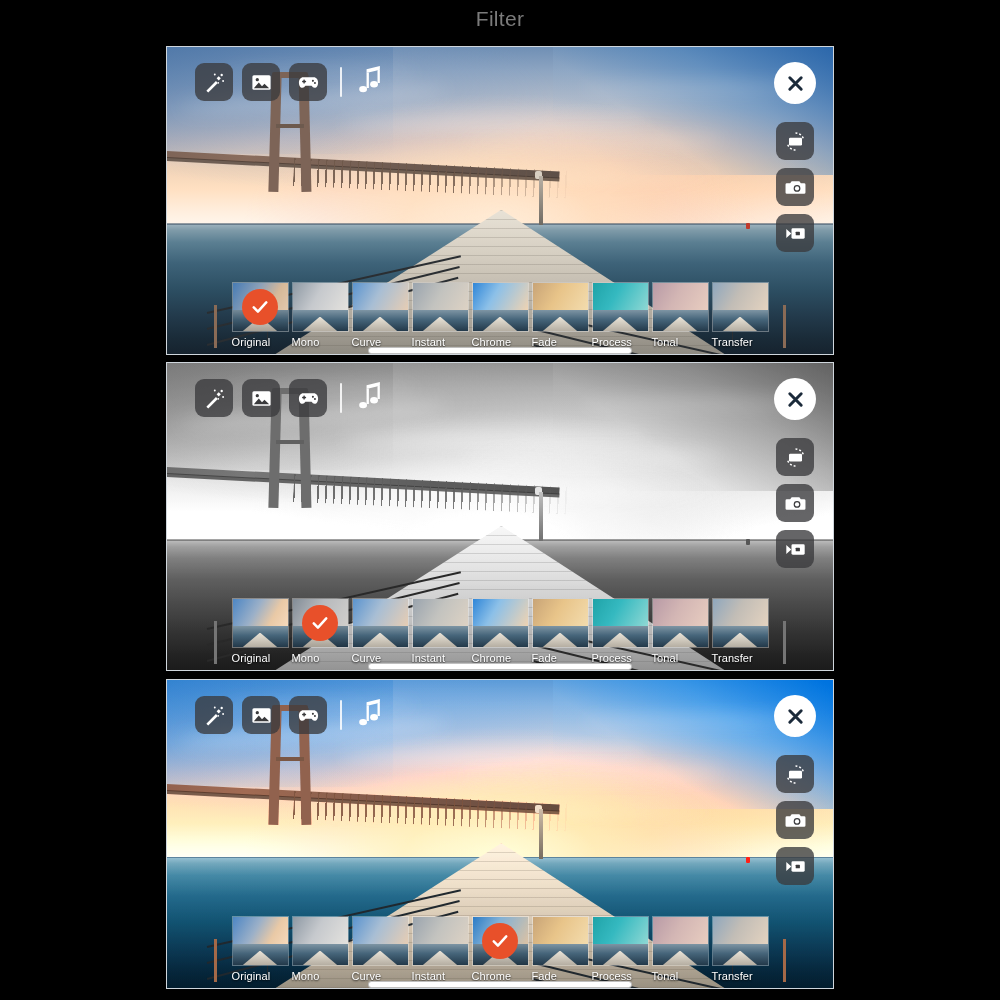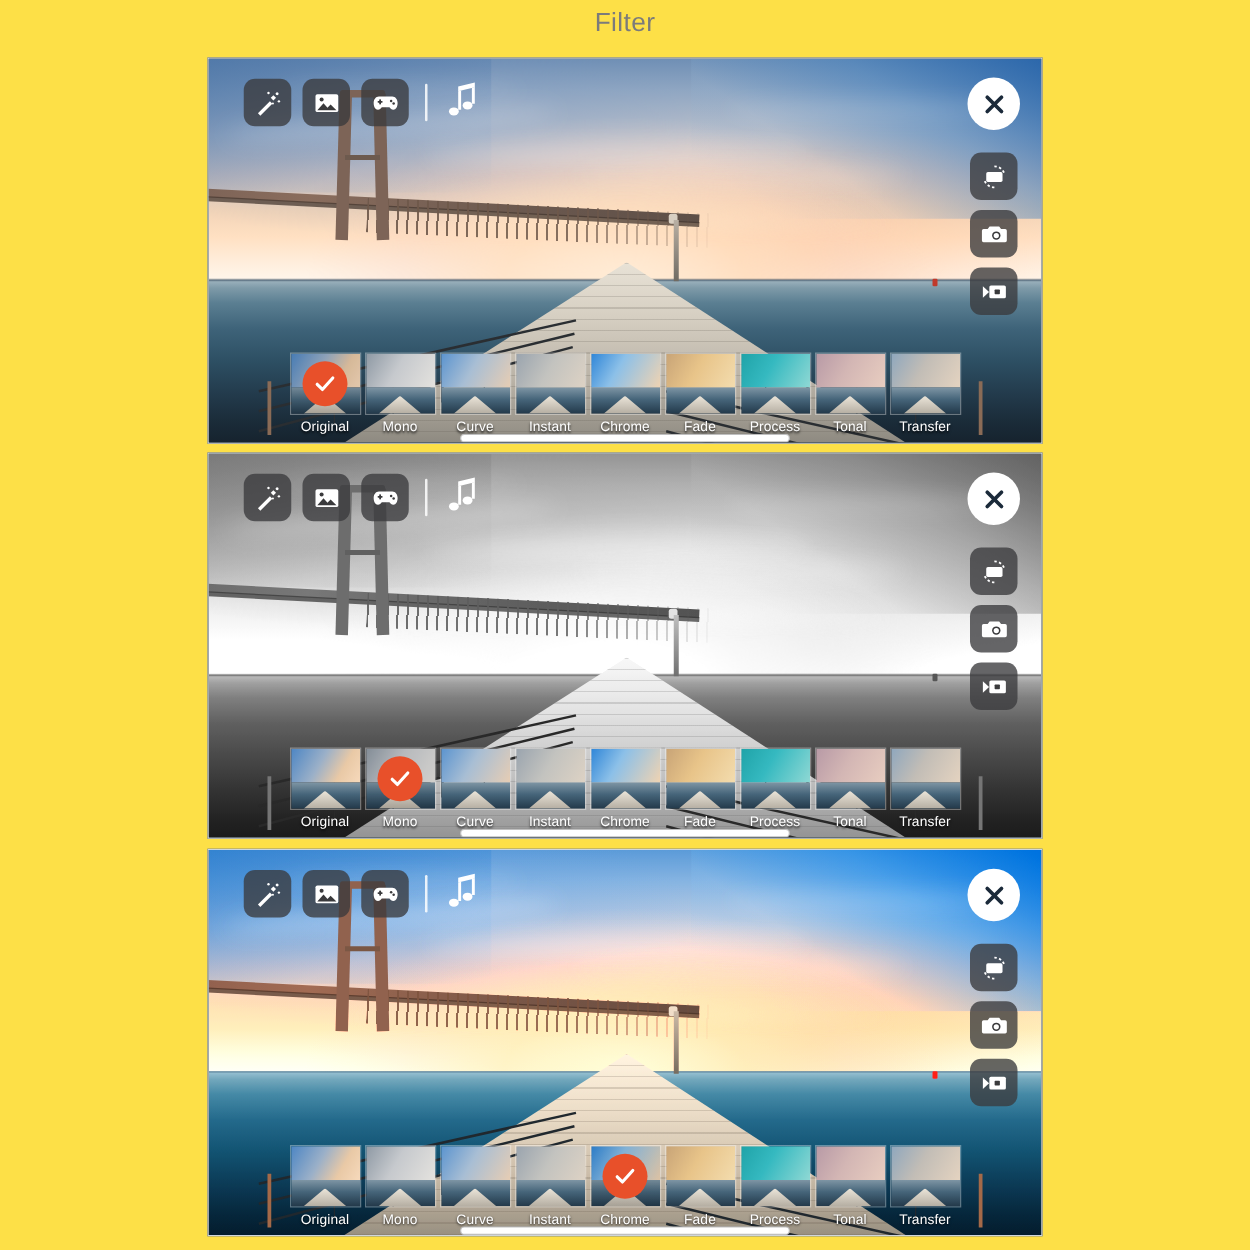--- a/index.html
+++ b/index.html
@@ -2,21 +2,21 @@
 <html><head>
 <meta charset="utf-8">
 <style>
   * { box-sizing: border-box; margin: 0; padding: 0; }
   html, body {
     width: 1000px; height: 1000px;
     background: #ffffff;
     font-family: "Liberation Sans", sans-serif;
     overflow: hidden;
   }
-  .page { position: relative; width: 1000px; height: 1000px; background: #fde047; }
+  .page { position: relative; width: 1000px; height: 1000px; background: #000000; }
 
   .page-title {
     position: absolute; top: 7px; left: 0; width: 1000px;
     text-align: center; font-size: 21px; color: #7b7b7b;
     letter-spacing: .3px; font-weight: 400;
   }
 
   
   .panel {
     position: absolute; left: 166px; width: 668px;
@@ -196,21 +196,21 @@
     margin-top: 4px;
   }
   .side-btn svg { width: 23px; height: 23px; fill: #fff; }
 
   
   .strip {
     position: absolute; left: 0; bottom: 6px; width: 100%;
     display: flex; justify-content: center; align-items: flex-end;
     gap: 3px; z-index: 7; padding: 0 70px;
   }
-  .thumb-cell { width: 64px; display: flex; flex-direction: column; align-items: center; }
+  .thumb-cell { width: 64px; display: flex; flex-direction: column; }
   .thumb {
     position: relative; width: 57px; height: 50px; overflow: hidden;
     border: 1px solid rgba(255,255,255,.35);
   }
   .thumb-img { position: absolute; inset: 0; }
   .thumb-sky {
     position: absolute; left: 0; top: 0; width: 100%; height: 56%;
   }
   .thumb-sea {
     position: absolute; left: 0; bottom: 0; width: 100%; height: 44%;

